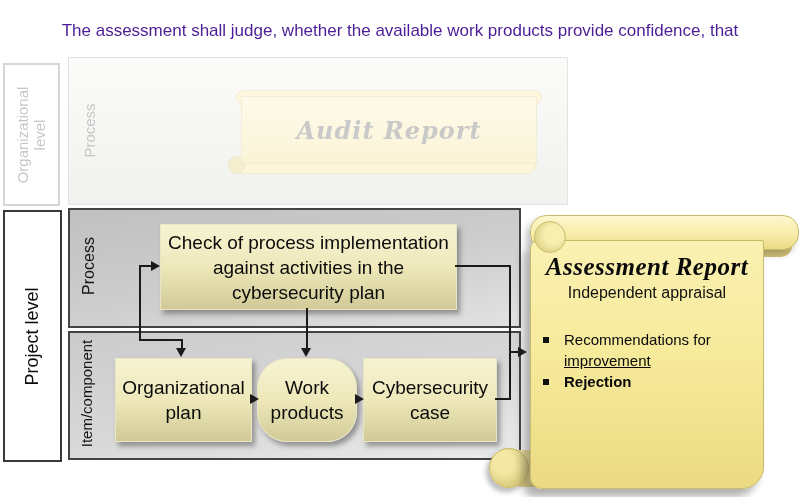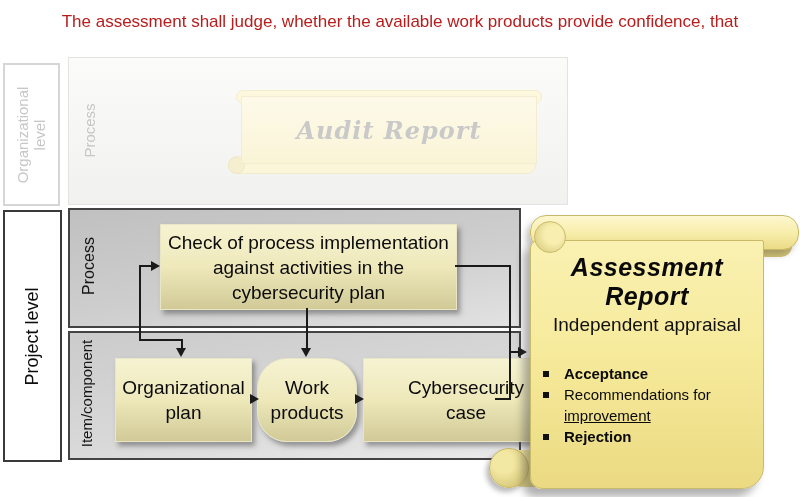--- a/index.html
+++ b/index.html
@@ -1,22 +1,22 @@
 <!DOCTYPE html>
 <html><head>
 <meta charset="utf-8">
 <style>
   html,body { margin:0; padding:0; background:#ffffff; }
   #stage {
     position:relative; width:800px; height:497px; overflow:hidden;
     background:#ffffff; font-family:"Liberation Sans", sans-serif; color:#111;
   }
   
-  #caption { position:absolute; left:0; top:11px; width:800px; text-align:center;
-    font-size:17px; line-height:21px; color:#b91c1c; }
+  #caption { position:absolute; left:0; top:20px; width:800px; text-align:center;
+    font-size:17px; line-height:21px; color:#4c1d95; }
   
   .vbox { position:absolute; display:flex; align-items:center; justify-content:center; background:#fff; }
   .vbox .rot { transform:rotate(-90deg); white-space:nowrap; }
   #org-level-box { left:3px; top:63px; width:53px; height:139px; border:2px solid #d6d6d6; }
   #org-level-box .rot { white-space:normal; width:108px; text-align:center;
     font-size:15px; line-height:17px; color:#c7c7c7; }
   #project-level-box { left:3px; top:210px; width:55px; height:248px; border:2px solid #3a3a3a; }
   #project-level-box .rot { font-size:18px; color:#0d0d0d; }
   
   .band { position:absolute; }
@@ -35,21 +35,21 @@
   #item-label { left:68px; top:331px; width:38px; height:125px; }
   #item-label .rot { font-size:15px; color:#151515; }
   
   .ybox { position:absolute; display:flex; align-items:center; justify-content:flex-end;
     text-align:center; background:linear-gradient(180deg,#f6f3d2 0%,#eee8ba 50%,#d1ca97 100%);
     border:1px solid #e9e6c6; box-shadow:3px 4px 5px rgba(70,70,70,0.5);
     font-size:19px; line-height:25px; color:#0b0b0b; z-index:3; }
   #check-box { left:160px; top:224px; width:295px; height:84px; }
   #plan-box  { left:115px; top:358px; width:135px; height:82px; }
   #work-box  { left:257px; top:358px; width:98px;  height:82px;border-radius:30px; }
-  #case-box  { left:363px; top:358px; width:132px; height:82px;padding-left:36px; }
+  #case-box  { left:363px; top:358px; width:132px; height:82px; }
   
   .audit-part { position:absolute; }
   #audit-roll-top { left:236px; top:90px; width:304px; height:12px; border-radius:8px;
     background:#fcf7dd; border:1px solid #f3ecd0; }
   #audit-body { left:241px; top:96px; width:294px; height:66px;
     background:linear-gradient(180deg,#fdfaea,#faf4d6); border:1px solid #f3ecd0;
     display:flex; align-items:center; justify-content:center; }
   #audit-roll-bottom { left:228px; top:156px; width:306px; height:16px; border-radius:10px;
     background:#fbf5da; border:1px solid #f2ebce; }
   #audit-curl { left:228px; top:157px; width:15px; height:15px; border-radius:50%;
@@ -77,23 +77,23 @@
     border-radius:50%; border:1px solid #c5b566; z-index:9;
     background:radial-gradient(circle at 35% 35%, #f3e8a3 30%, #d8c97b 75%, #c9b96a 100%);
     box-shadow:-3px 4px 5px rgba(60,60,60,0.35); }
   #assess-curl-bridge { position:absolute; left:506px; top:450px; width:30px; height:37px;
     background:linear-gradient(180deg,#f4e99f,#e9d984); border-radius:0 0 0 18px; z-index:8; }
   #assess-body { position:absolute; left:530px; top:240px; width:232px; height:247px;
     border-radius:8px 2px 22px 12px; border:1px solid #c9ba6b; z-index:11;
     background:linear-gradient(180deg,#faf1b2 0%,#f6ea9b 45%,#ebda82 100%);
     box-shadow:-7px 8px 9px rgba(60,60,60,0.4); }
   #assess-title { margin-top:12px; text-align:center;
-    font-family:Liberation Sans, sans-serif; font-style:italic; font-weight:bold;
+    font-family:Liberation Serif, serif; font-style:italic; font-weight:bold;
     font-size:25px; letter-spacing:0.5px; color:#0a0a0a; }
-  #assess-subtitle { margin-top:3px; text-align:center; font-size:19px; color:#111; }
+  #assess-subtitle { margin-top:3px; text-align:center; font-size:16px; color:#111; }
   #assess-list { margin-top:27px; padding-left:12px; padding-right:6px; }
   .b-item { display:flex; align-items:flex-start; margin-bottom:0px; }
   .b-square { flex:0 0 auto; width:6px; height:6px; background:#111; margin:8px 15px 0 0; }
   .b-text { font-size:15px; line-height:21px; color:#0a0a0a; }
   .b-item.bold .b-text { font-weight:bold; }
   .b-underline { text-decoration:underline; }
 </style>
 </head>
 <body>
 
@@ -172,24 +172,20 @@
 
   <div id="assess-curl-bridge"></div>
   <div id="assess-curl-bottom"></div>
   <div id="assess-roll"></div>
   <div id="assess-roll-fold"></div>
   <div id="assess-curl-top"></div>
   <div id="assess-body">
     <div id="assess-title">Assessment Report</div>
     <div id="assess-subtitle">Independent appraisal</div>
     <div id="assess-list">
-      <div class="b-item bold">
-        <span class="b-square"></span>
-        <span class="b-text">Acceptance</span>
-      </div>
       <div class="b-item">
         <span class="b-square"></span>
         <span class="b-text">
           <span>Recommendations for</span>
           <span class="b-underline">improvement</span>
         </span>
       </div>
       <div class="b-item bold">
         <span class="b-square"></span>
         <span class="b-text">Rejection</span>

